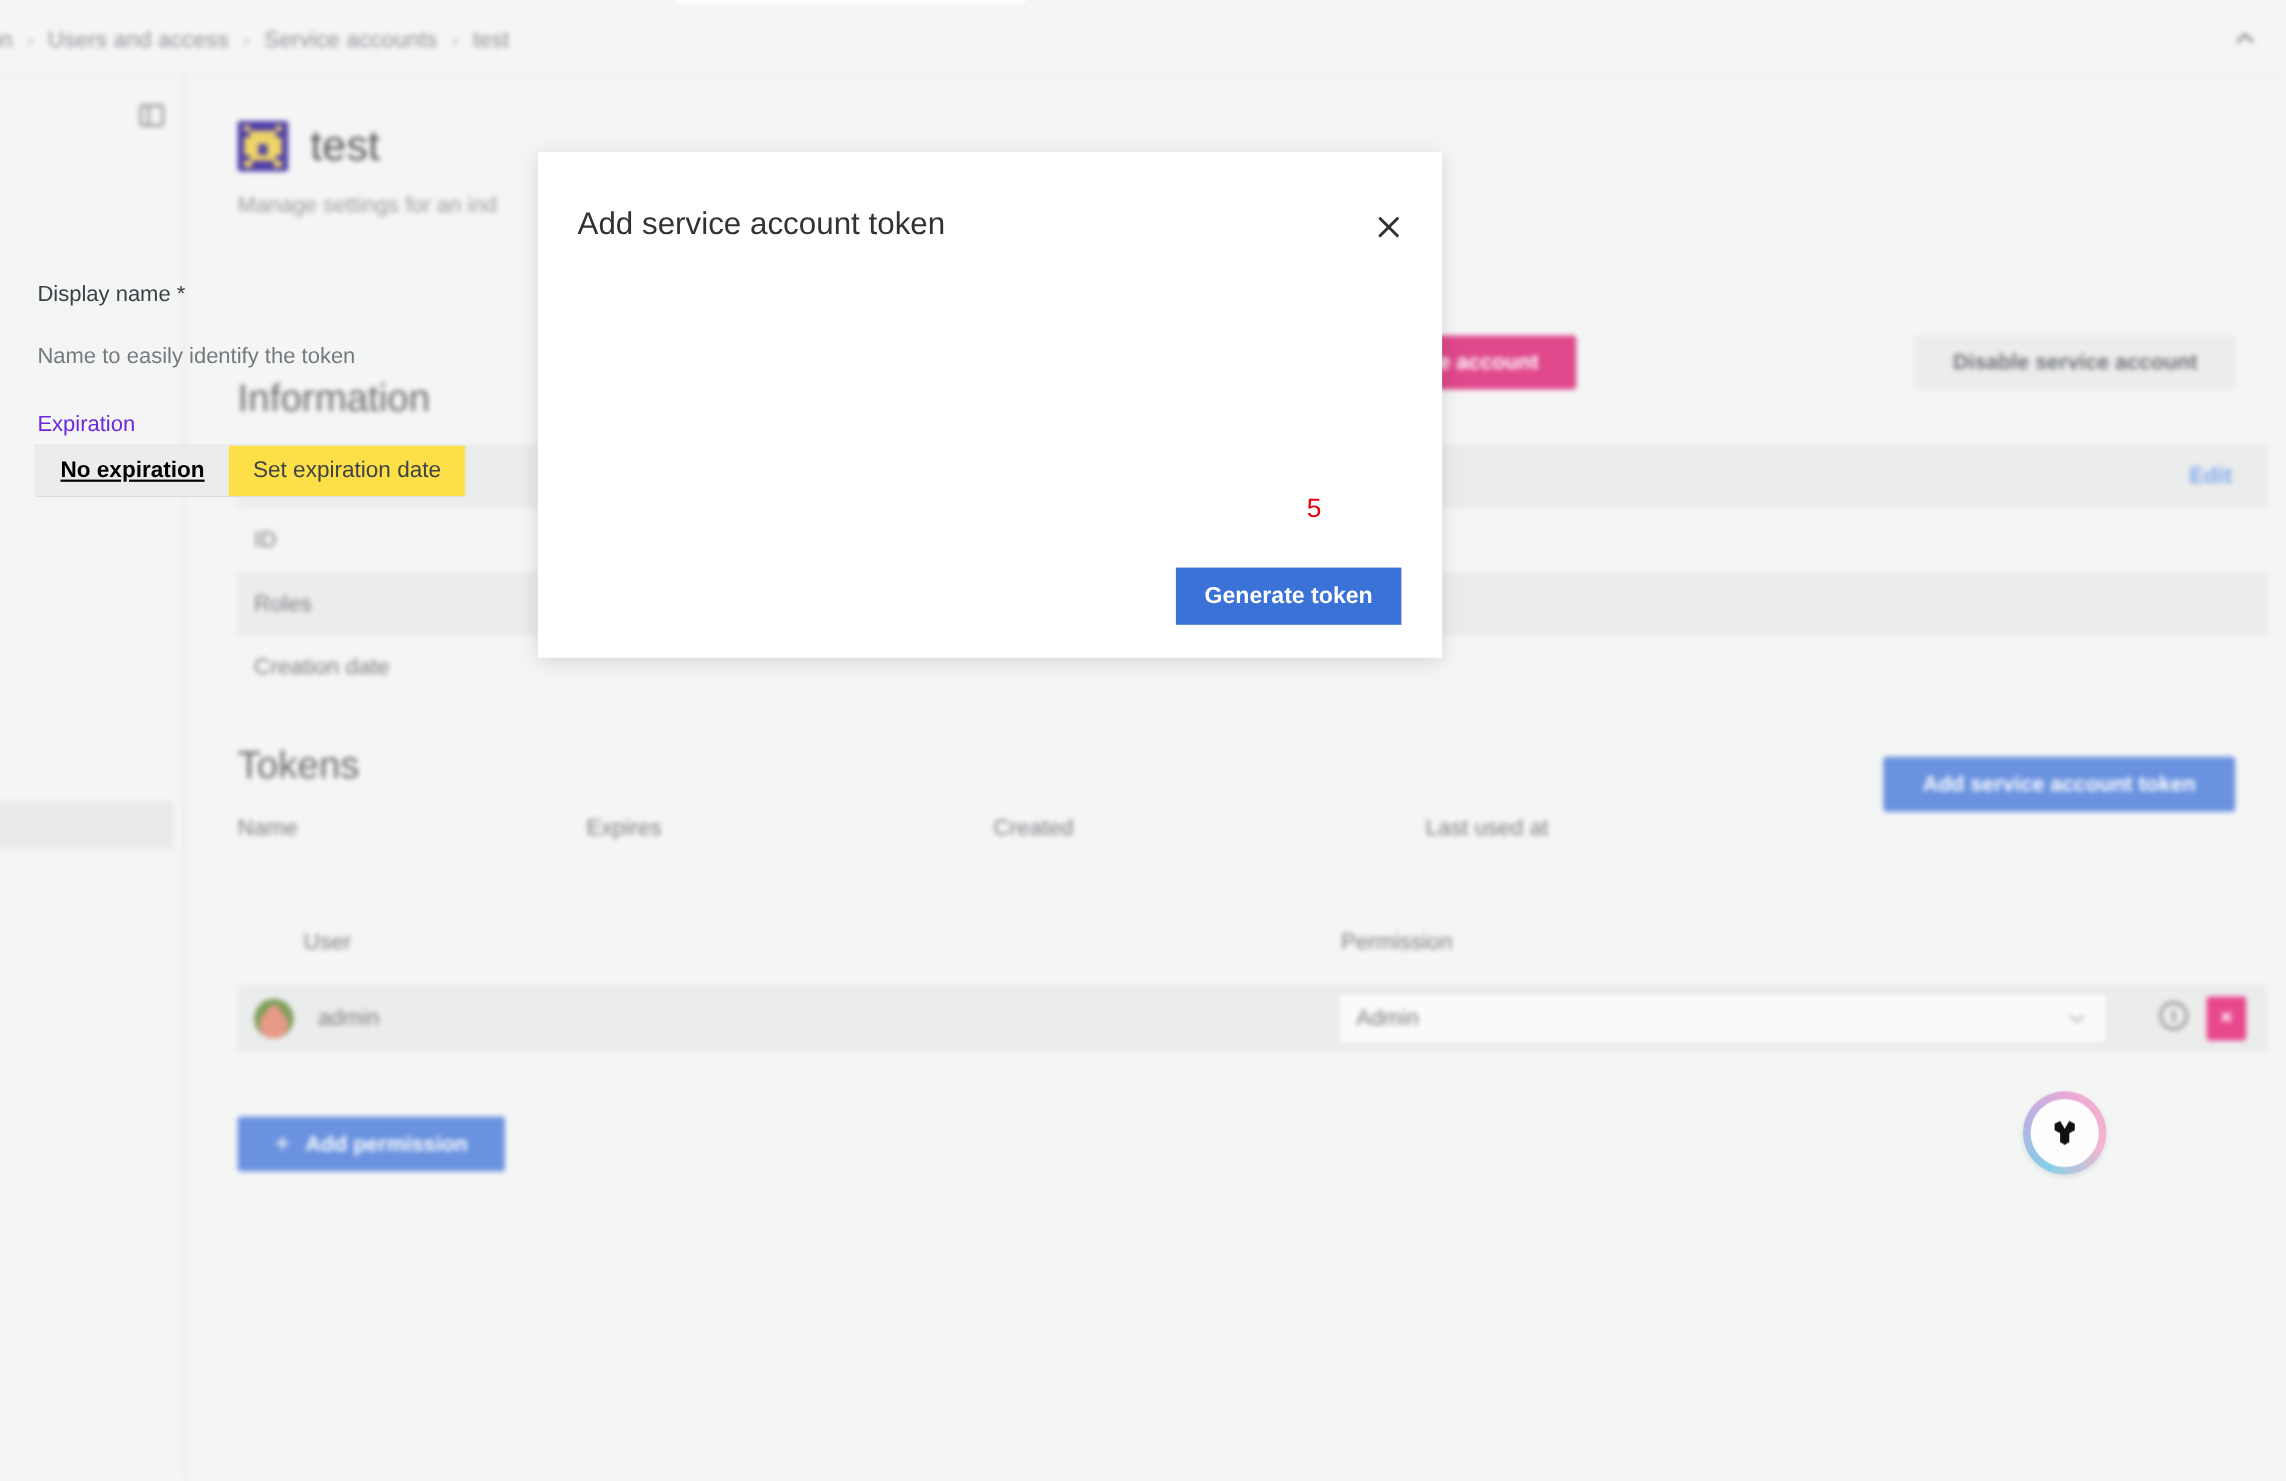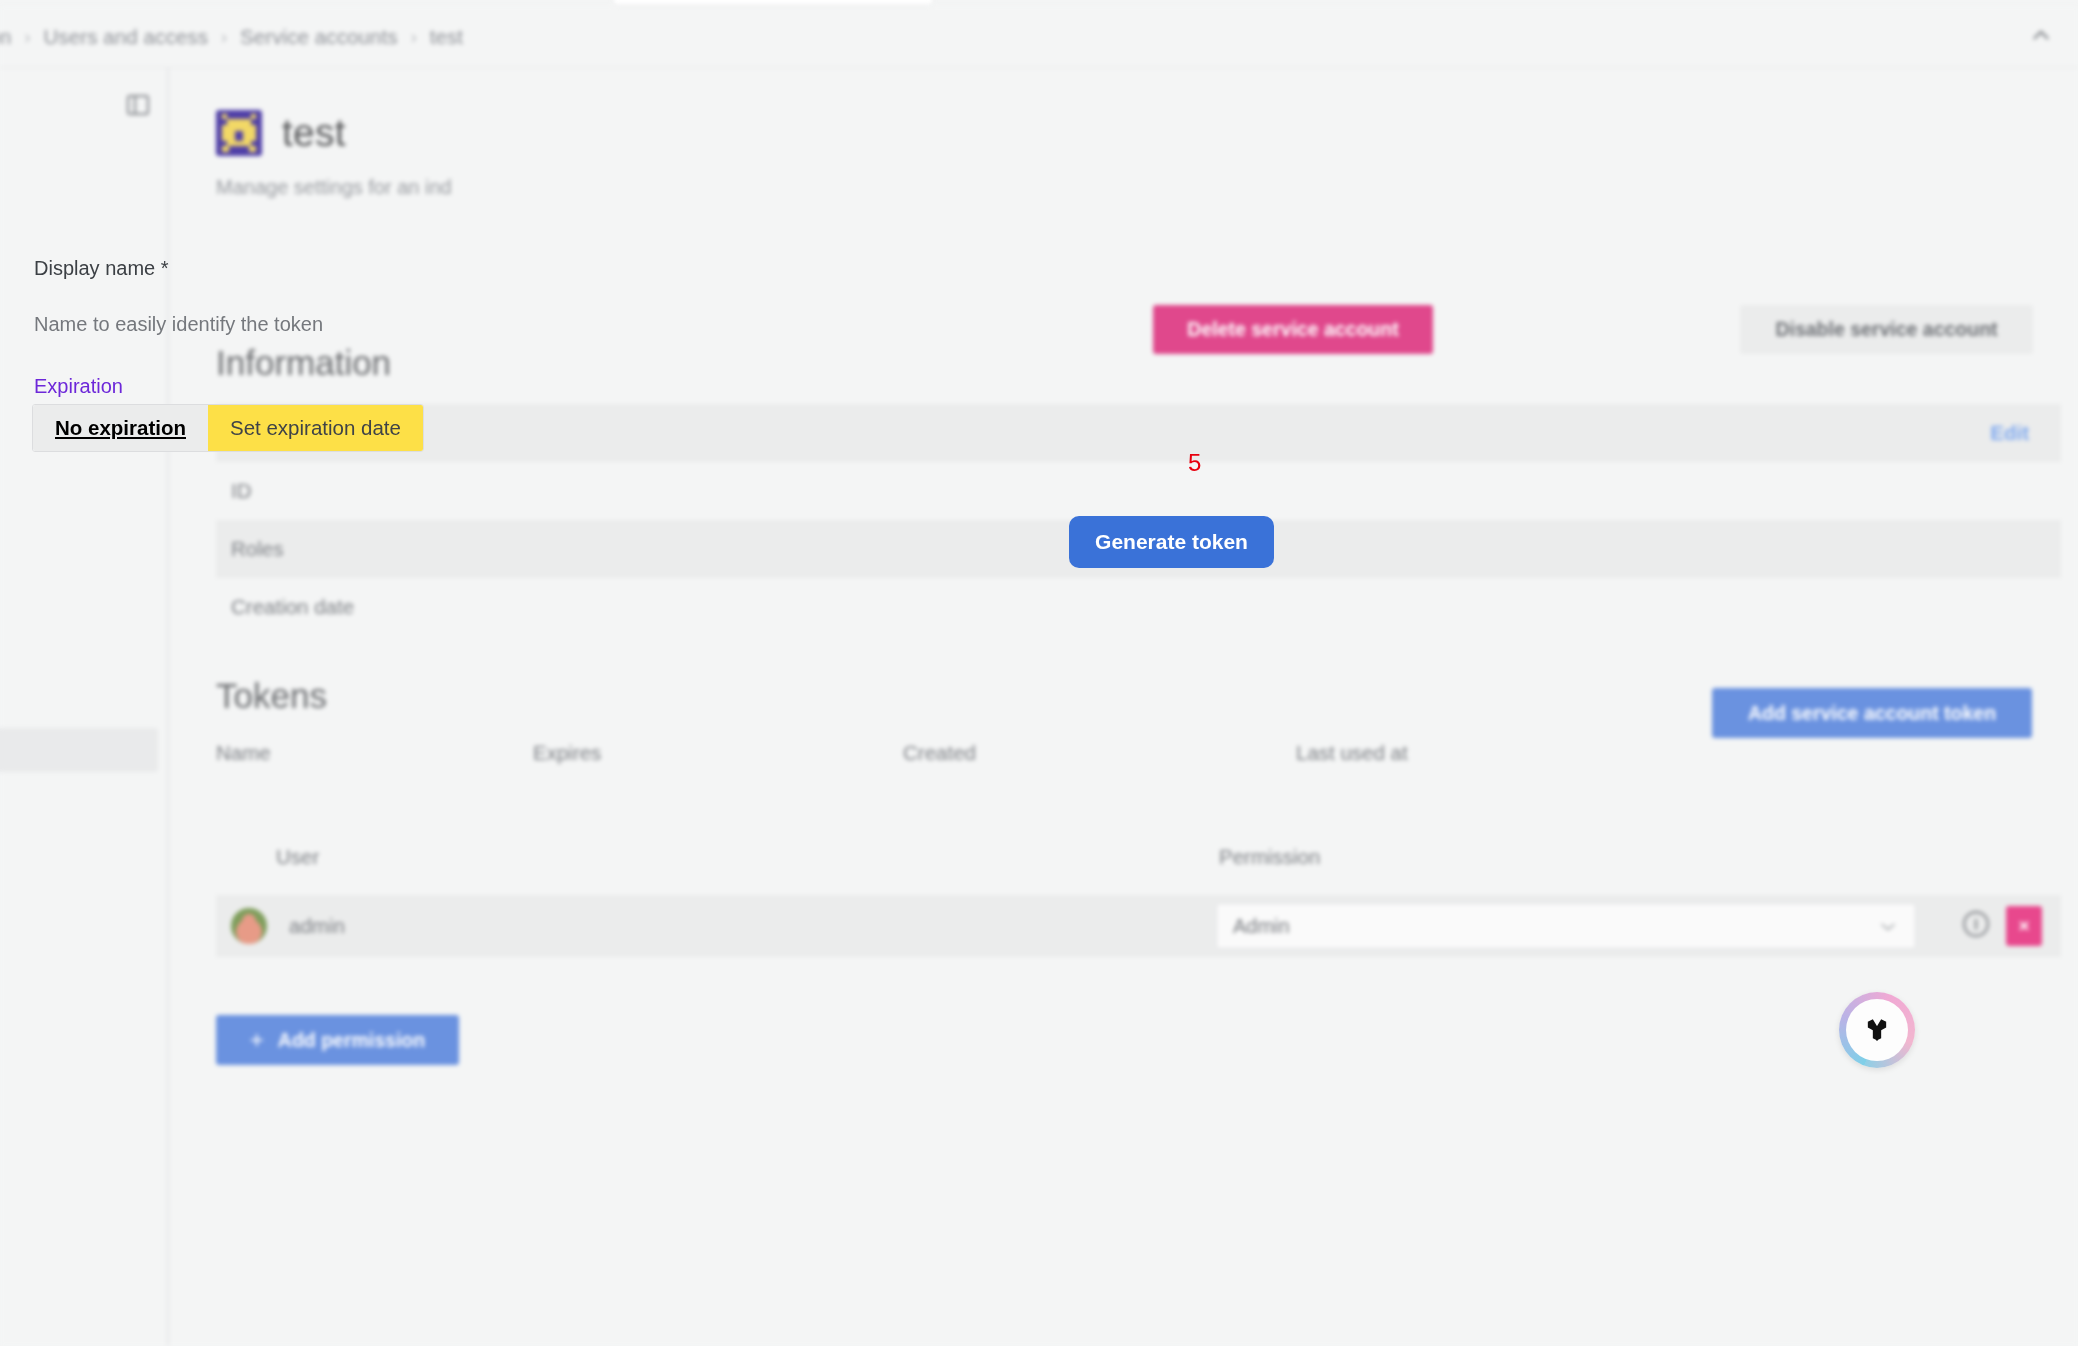--- a/index.html
+++ b/index.html
@@ -262,21 +262,21 @@
     cursor: pointer; background: #fde047;
   }
   .seg-btn.active { background: #ebecec; font-weight: 700; color: #000000; text-decoration: underline; }
   .annot-5 {
     position: absolute; left: 1188px; top: 449px;
     font-size: 24px; color: #e8000f; font-weight: 400;
   }
   .btn-generate {
     position: absolute; left: 1069px; top: 516px;
     width: 205px; height: 52px;
-    background: #3a72d8; color: #fff; border-radius: 10px;
+    background: #3a72d8; color: #fff; border-radius: 0;
     font-size: 21px; font-weight: 700;
     display: flex; align-items: center; justify-content: center;
     cursor: pointer;
   }
 </style>
 </head>
 <body>
 
 <div id="root">
 
@@ -400,20 +400,29 @@
   <div class="fab">
     <div class="fab-inner">
       <svg width="40" height="40" viewBox="0 0 48 48" fill="#111">
         <path d="M13 14 L19 11 L25 21 L25 37 L19 34 L19 23 Z"></path>
         <path d="M35 14 L29 11 L23 21 L23 37 L29 34 L29 23 Z"></path>
         <path d="M13 21 L13 14 L24 20 L35 14 L35 21 L24 27 Z"></path>
       </svg>
     </div>
   </div>
 
+  <div class="modal">
+    <div class="modal-title">Add service account token</div>
+    <span class="modal-close">
+      <svg width="27" height="27" viewBox="0 0 24 24" fill="none" stroke="currentColor" stroke-width="2.3" stroke-linecap="round">
+          <line x1="5" y1="5" x2="19" y2="19"></line>
+          <line x1="19" y1="5" x2="5" y2="19"></line>
+        </svg>
+    </span>
+  </div>
 
   <div class="fld-label">Display name *</div>
   <div class="fld-help">Name to easily identify the token</div>
 
   <div class="exp-label">Expiration</div>
   <div class="seg">
     <span class="seg-btn active">No expiration</span>
     <span class="seg-btn">Set expiration date</span>
   </div>
 

